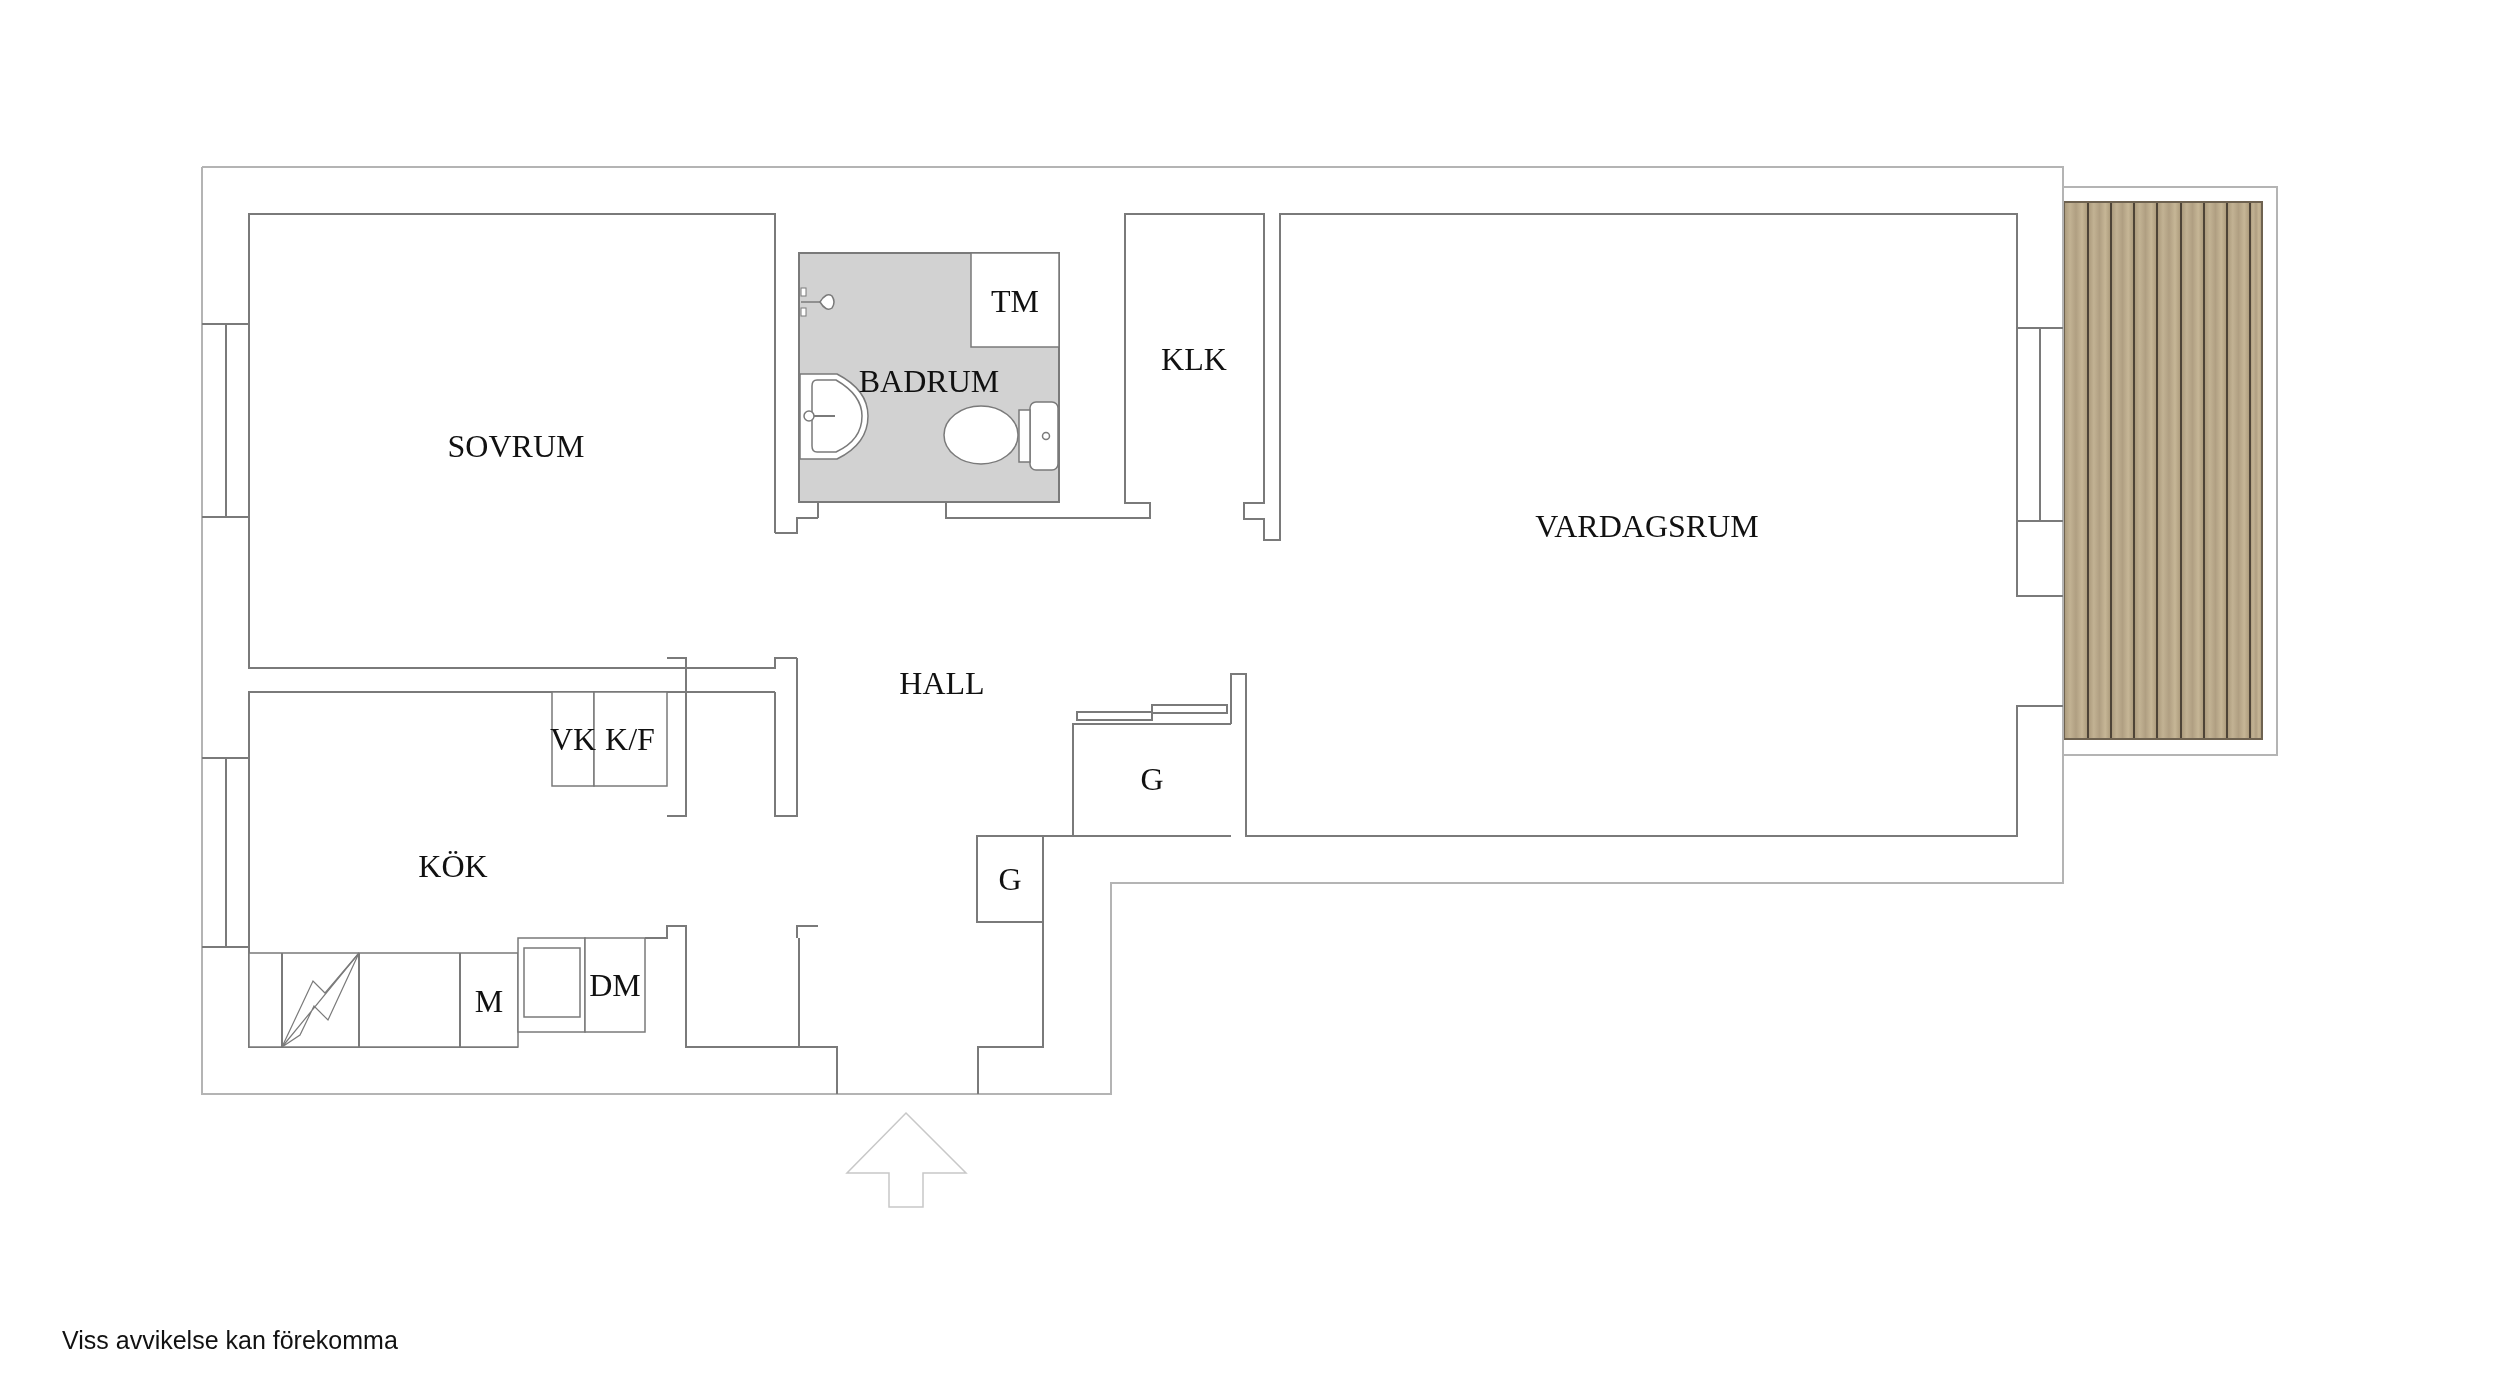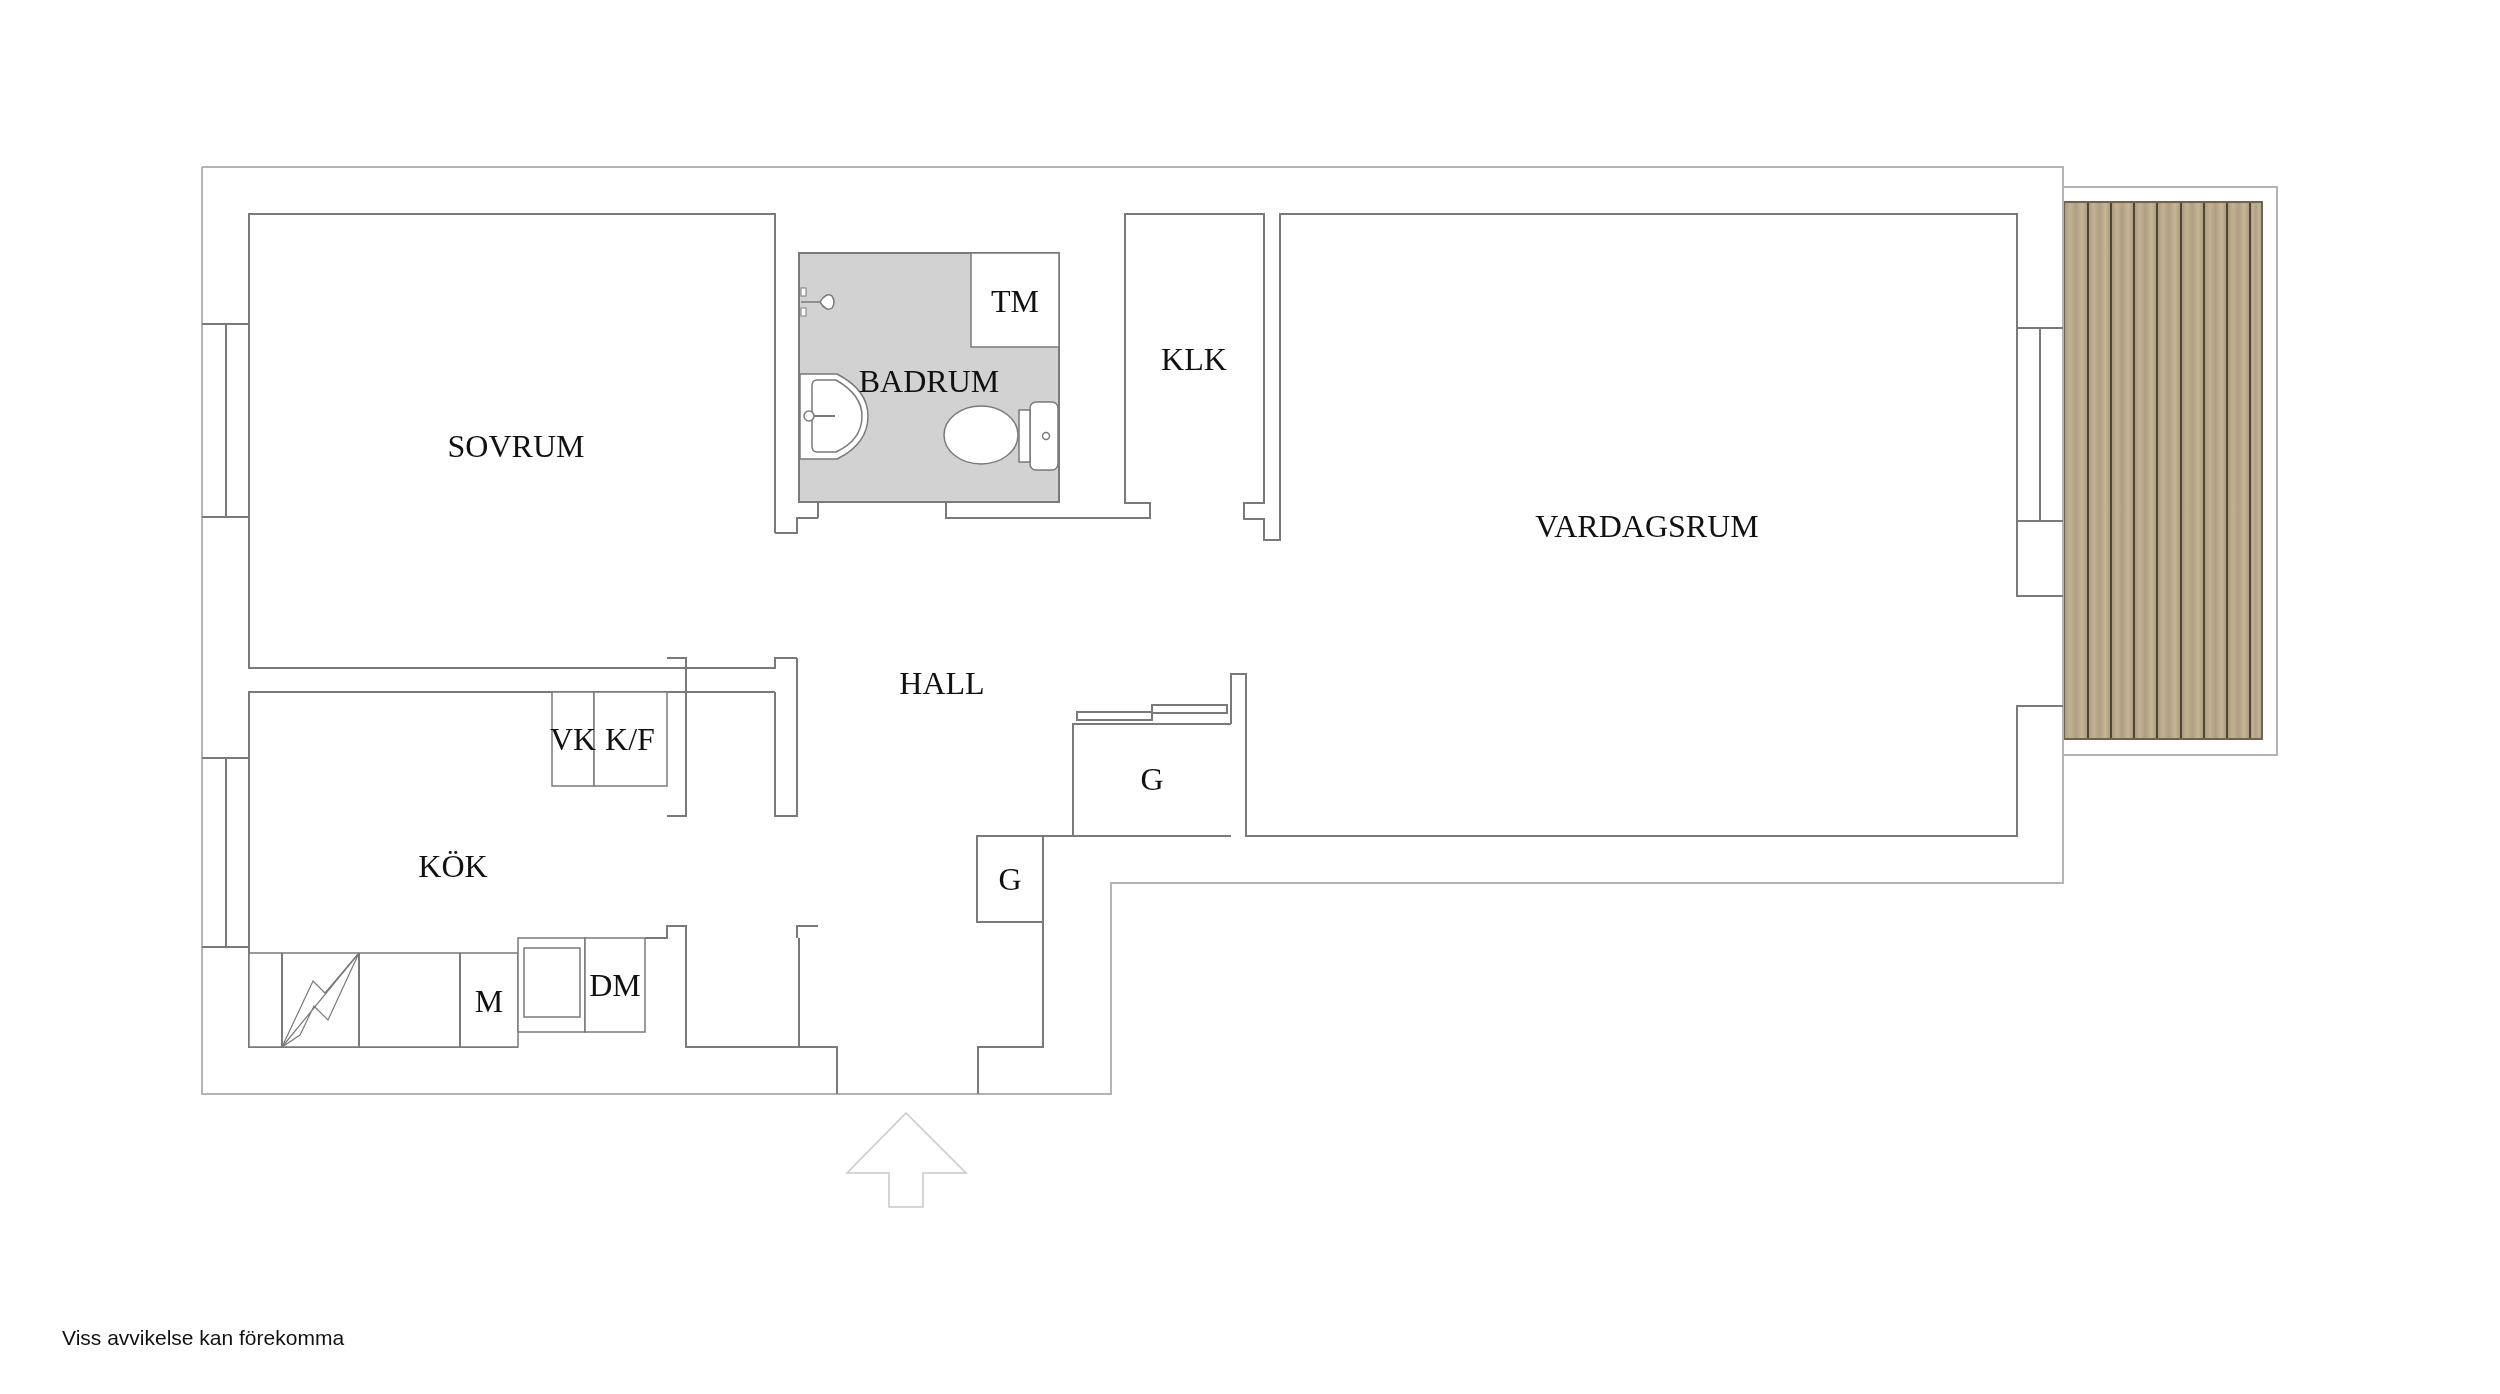--- a/index.html
+++ b/index.html
@@ -7,21 +7,21 @@
   #plan { position: absolute; left: 0; top: 0; width: 2500px; height: 1394px; }
   .wall { fill: none; stroke: #7a7a7a; stroke-width: 2; }
   .wall-light { fill: none; stroke: #b4b4b4; stroke-width: 2; }
   .fixture { fill: #ffffff; stroke: #7a7a7a; stroke-width: 1.5; }
   .room-label { font-family: "Liberation Serif", "DejaVu Serif", serif; font-size: 32px; fill: #111111; }
   .small-label { font-family: "Liberation Serif", "DejaVu Serif", serif; font-size: 32px; fill: #111111; }
   .plank { stroke: #4e4437; stroke-width: 2; }
   #footer-note {
     position: absolute; left: 62px; top: 1326px;
     font-family: "Liberation Sans", "DejaVu Sans", sans-serif;
-    font-size: 21px; color: #111111; white-space: nowrap;
+    font-size: 25px; color: #111111; white-space: nowrap;
   }
 </style>
 </head>
 <body>
 
 <svg id="plan" viewBox="0 0 2500 1394" xmlns="http://www.w3.org/2000/svg">
   <defs>
     <linearGradient id="wood" x1="0" y1="0" x2="1" y2="0">
       <stop offset="0" stop-color="#a89779"></stop>
       <stop offset="0.25" stop-color="#c2b293"></stop>

